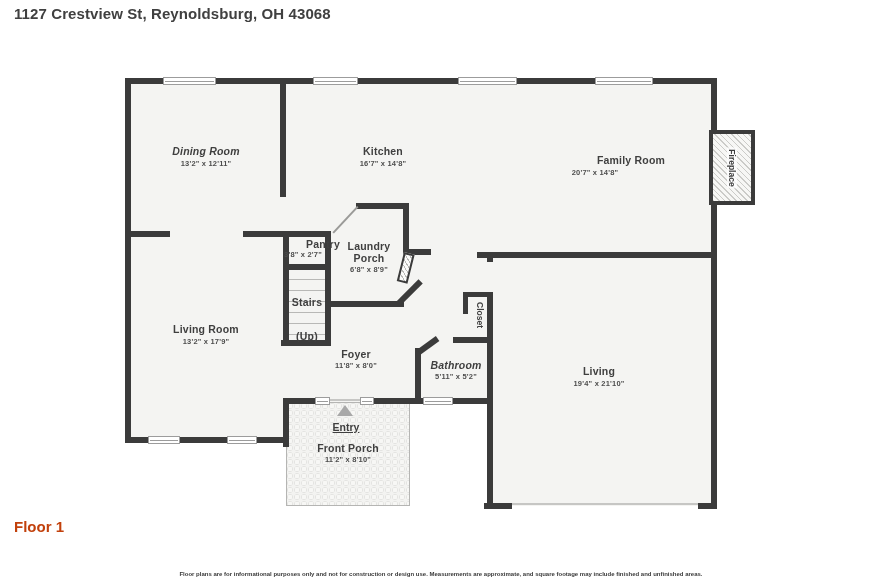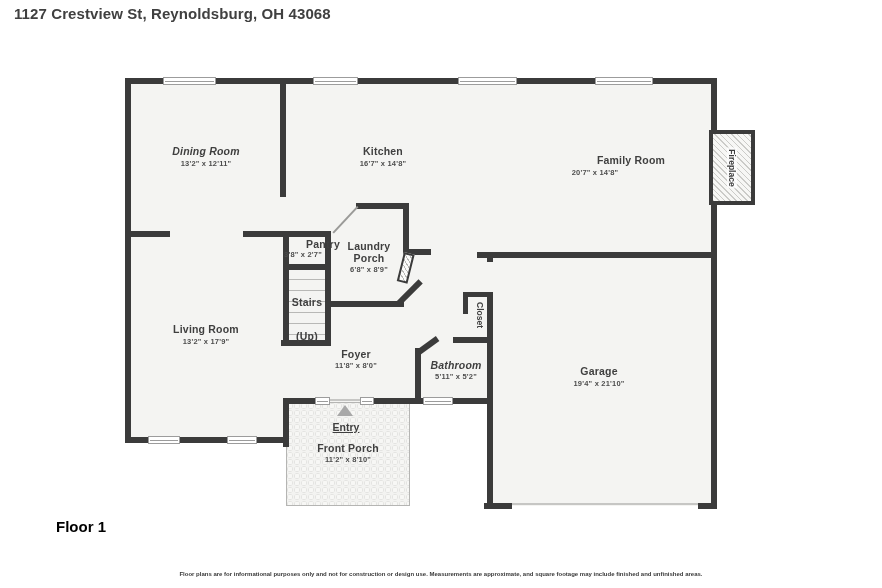--- a/index.html
+++ b/index.html
@@ -1,20 +1,20 @@
 <!DOCTYPE html>
 <html><head>
 <meta charset="utf-8">
 <style>
   html,body{margin:0;padding:0;}
   body{width:882px;height:588px;background:#ffffff;font-family:"Liberation Sans",sans-serif;position:relative;overflow:hidden;}
   #canvas{position:absolute;left:0;top:0;width:882px;height:588px;}
 
   .title{position:absolute;left:14px;top:5px;font-size:15px;font-weight:700;color:#404040;letter-spacing:.1px;}
-  .floorlabel{position:absolute;left:14px;top:518px;font-size:15px;font-weight:700;color:#000000;margin-left:42px;}
+  .floorlabel{position:absolute;left:14px;top:518px;font-size:15px;font-weight:700;color:#c2410c;}
   .disclaimer{position:absolute;left:0;top:571px;width:882px;text-align:center;font-size:6px;font-weight:700;color:#3a3a3a;}
 
   .floor{position:absolute;background:#f4f4f2;}
   .w{position:absolute;background:#3b3b3b;}
   .thinline{position:absolute;background:#c6c6c4;}
   .diagline{position:absolute;height:1.5px;background:#9a9a98;transform-origin:left center;}
   .diagwall{position:absolute;height:6px;background:#3b3b3b;transform-origin:left center;}
 
   .win{position:absolute;height:8px;background:#ffffff;border:1px solid #9c9c9c;box-sizing:border-box;}
   .win::after{content:"";position:absolute;left:1px;right:1px;top:50%;height:1px;margin-top:-.5px;background:#9c9c9c;}
@@ -150,21 +150,21 @@
   <div class="room-dims" style="left:206px;top:337px;">13'2" x 17'9"</div>
 
   <div class="closet-text">Closet</div>
 
   <div class="room-name" style="left:356px;top:348px;">Foyer</div>
   <div class="room-dims" style="left:356px;top:361px;">11'8" x 8'0"</div>
 
   <div class="room-name" style="left:456px;top:359px;font-style:italic;">Bathroom</div>
   <div class="room-dims" style="left:456px;top:372px;">5'11" x 5'2"</div>
 
-  <div class="room-name" style="left:599px;top:365px;">Garage</div>
+  <div class="room-name" style="left:599px;top:365px;">Living</div>
   <div class="room-dims" style="left:599px;top:379px;">19'4" x 21'10"</div>
 
   <div class="entry-triangle"></div>
   <div class="entry-label" style="left:346px;top:421px;text-decoration:underline;">Entry</div>
 
   <div class="room-name" style="left:348px;top:442px;">Front Porch</div>
   <div class="room-dims" style="left:348px;top:455px;">11'2" x 8'10"</div>
 
   <div class="floorlabel">Floor 1</div>
   <div class="disclaimer">Floor plans are for informational purposes only and not for construction or design use. Measurements are approximate, and square footage may include finished and unfinished areas.</div>

